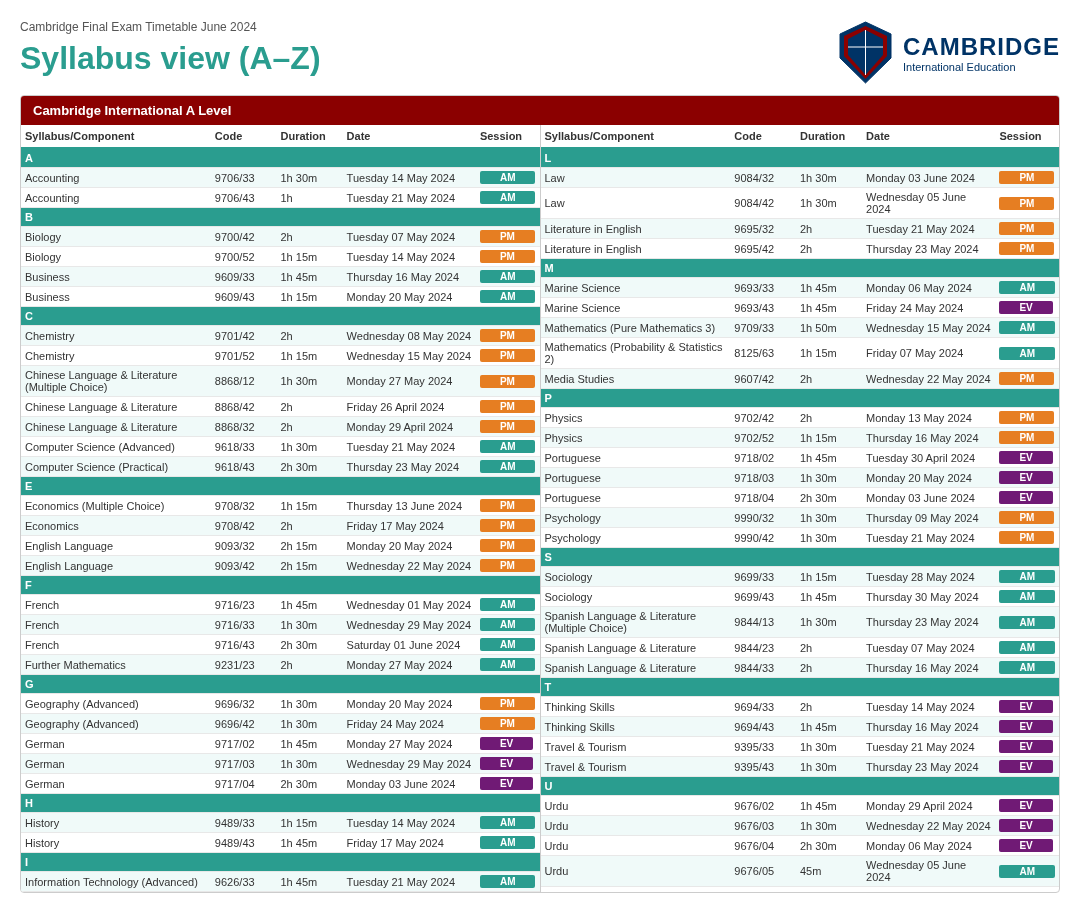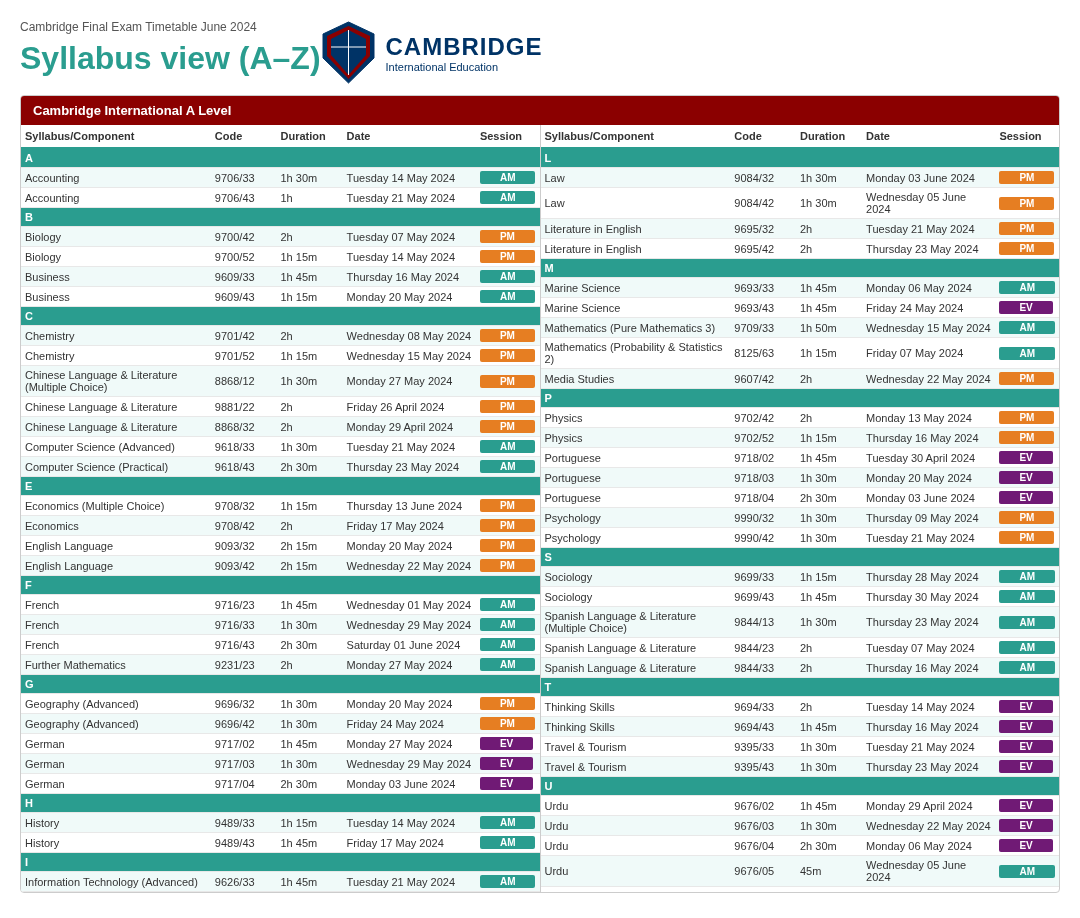--- a/index.html
+++ b/index.html
@@ -1,18 +1,18 @@
 <!DOCTYPE html>
 <html><head>
   <meta charset="utf-8">
   <style>
     * { margin: 0; padding: 0; box-sizing: border-box; }
     body { font-family: Arial, sans-serif; background: #fff; width: 1080px; min-height: 918px; padding: 20px; }
     
-    .top-header { display: flex; justify-content: flex-start; align-items: flex-start; margin-bottom: 10px; }
+    .top-header { display: flex; justify-content: space-between; align-items: flex-start; margin-bottom: 10px; }
     .doc-title { font-size: 12px; color: #555; margin-bottom: 6px; }
     .page-title { font-size: 32px; color: #2a9d8f; font-weight: bold; }
     
     .cambridge-logo { display: flex; align-items: center; gap: 10px; }
     .logo-text { display: flex; flex-direction: column; }
     .logo-cambridge { font-size: 24px; font-weight: bold; color: #003366; letter-spacing: 1px; }
     .logo-intl { font-size: 11px; color: #003366; }
 
     .table-container { border: 1px solid #ccc; border-radius: 4px; overflow: hidden; }
     .table-title { background: #8b0000; color: #fff; font-weight: bold; font-size: 13px; padding: 7px 12px; }
@@ -149,21 +149,21 @@
         </tr>
             <tr class="row-even">
           <td>Chinese Language &amp; Literature (Multiple Choice)</td>
           <td>8868/12</td>
           <td>1h 30m</td>
           <td>Monday 27 May 2024</td>
           <td><span class="badge badge-pm">PM</span></td>
         </tr>
             <tr class="row-odd">
           <td>Chinese Language &amp; Literature</td>
-          <td>9881/22</td>
+          <td>8868/42</td>
           <td>2h</td>
           <td>Friday 26 April 2024</td>
           <td><span class="badge badge-pm">PM</span></td>
         </tr>
             <tr class="row-even">
           <td>Chinese Language &amp; Literature</td>
           <td>8868/32</td>
           <td>2h</td>
           <td>Monday 29 April 2024</td>
           <td><span class="badge badge-pm">PM</span></td>
@@ -445,21 +445,21 @@
           <td>Tuesday 21 May 2024</td>
           <td><span class="badge badge-pm">PM</span></td>
         </tr>
             <tr class="section-header">
               <td colspan="5">S</td>
             </tr>
             <tr class="row-even">
           <td>Sociology</td>
           <td>9699/33</td>
           <td>1h 15m</td>
-          <td>Thursday 28 May 2024</td>
+          <td>Tuesday 28 May 2024</td>
           <td><span class="badge badge-am">AM</span></td>
         </tr>
             <tr class="row-odd">
           <td>Sociology</td>
           <td>9699/43</td>
           <td>1h 45m</td>
           <td>Thursday 30 May 2024</td>
           <td><span class="badge badge-am">AM</span></td>
         </tr>
             <tr class="row-even">

